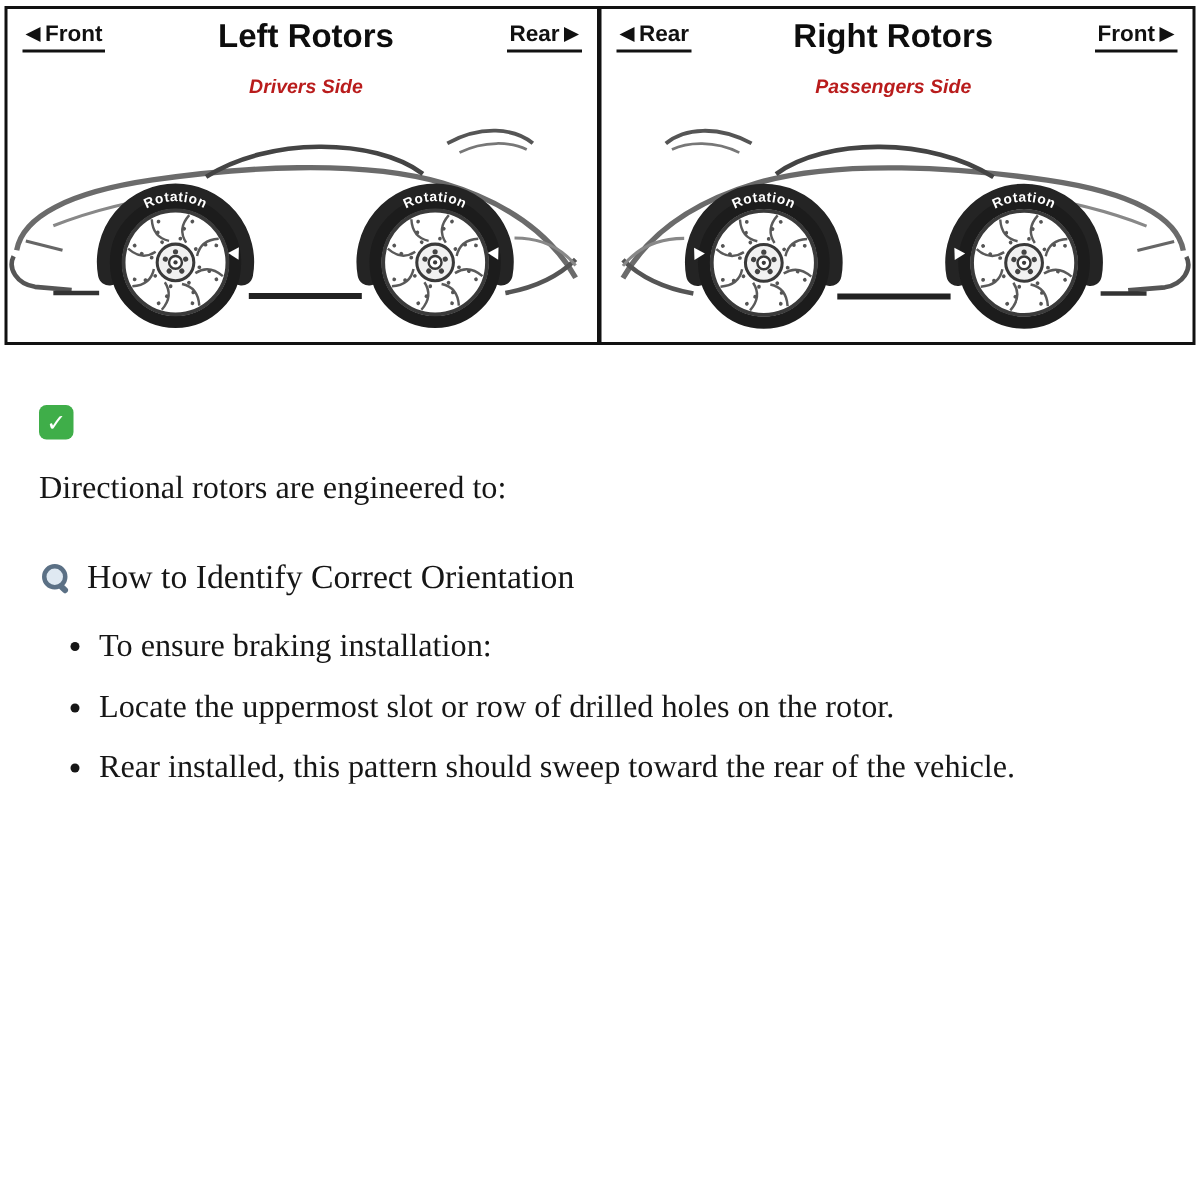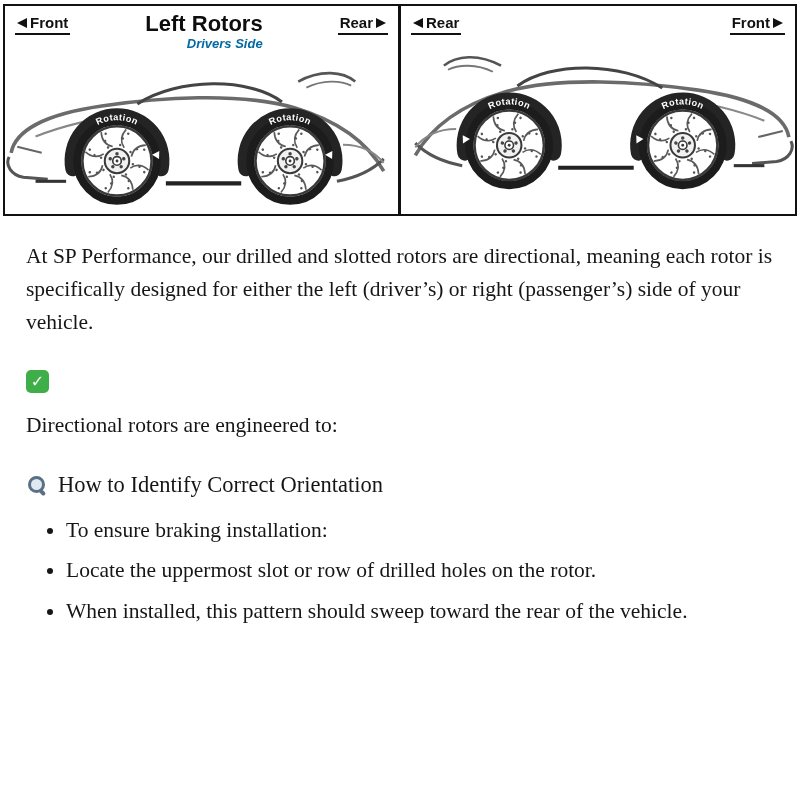--- a/index.html
+++ b/index.html
@@ -21,28 +21,28 @@
     padding:6px 10px 0 10px;
   }
   .dir-label{
     display:inline-flex;align-items:center;gap:3px;
     font-family:"Liberation Sans","DejaVu Sans",sans-serif;
     font-weight:bold;font-size:15px;color:#111;
     border-bottom:2.5px solid #111;padding:0 2px 2px 2px;margin-top:2px;
   }
   .tri-left{width:0;height:0;border-top:5px solid transparent;border-bottom:5px solid transparent;border-right:10px solid #111;}
   .tri-right{width:0;height:0;border-top:5px solid transparent;border-bottom:5px solid transparent;border-left:10px solid #111;}
-  .title-block{text-align:right;line-height:1.05;}
+  .title-block{text-align:center;line-height:1.05;}
   .panel-title{
     font-family:"Liberation Sans","DejaVu Sans",sans-serif;
     font-weight:bold;font-size:22px;color:#0d0d0d;
   }
   .panel-subtitle{
     font-family:"Liberation Sans","DejaVu Sans",sans-serif;
-    font-weight:bold;font-style:italic;font-size:13px;color:#0369a1;margin-top:2px;
+    font-weight:bold;font-style:italic;font-size:13px;color:#b91c1c;margin-top:16px;
   }
   .car-svg{display:block;width:100%;height:auto;}
   .rot-label{
     font-family:"Liberation Sans","DejaVu Sans",sans-serif;
     font-size:9px;font-weight:bold;fill:#ffffff;letter-spacing:.4px;
   }
   
   .article{padding:10px 26px 0 26px;}
   .article p{font-size:21.5px;line-height:1.55;margin:14px 0;}
   .sec-heading{
@@ -161,20 +161,24 @@
       </g>
     </svg>
   </div>
 
   <div class="panel">
     <div class="panel-head">
       <span class="dir-label">
         <span class="tri-left"></span>
         <span>Rear</span>
       </span>
+      <span class="title-block">
+        <div class="panel-title">Right Rotors</div>
+        <div class="panel-subtitle">Passengers Side</div>
+      </span>
       <span class="dir-label">
         <span>Front</span>
         <span class="tri-right"></span>
       </span>
     </div>
     <svg class="car-svg" viewBox="0 0 386 160">
       <use href="#car-body" transform="translate(386,0) scale(-1,1)"></use>
       <g>
         <use href="#wheel-dark" x="106" y="108"></use>
         <use href="#rotor-disc" x="106" y="108"></use>
@@ -188,33 +192,32 @@
         <path id="rp-rot-b" d="M 238.4,94.3 A 40,40 0 0 1 313.6,94.3" fill="none"></path>
         <text class="rot-label"><textPath href="#rp-rot-b" startOffset="50%" text-anchor="middle">Rotation</textPath></text>
         <polygon points="0,-4 -7,0 0,4" fill="#fff" transform="translate(234,100) rotate(-62)"></polygon>
       </g>
     </svg>
   </div>
 </div>
 
 <main class="article">
 
-  <p>At SP Performance, our drilled and slotted rotors are directional, meaning each rotor is specifically designed for either the left (driver’s) or right (passenger’s) side of your vehicle.</p>
 
   <div class="sec-heading">
     <span class="check-icon">✓</span>
   </div>
 
   <p>Directional rotors are engineered to:</p>
 
 
   <div class="sec-heading light">
     <span class="mag-icon"></span>
     <span>How to Identify Correct Orientation</span>
   </div>
 
   <ul class="bullets">
     <li>To ensure braking installation:</li>
     <li>Locate the uppermost slot or row of drilled holes on the rotor.</li>
-    <li>When installed, this pattern should sweep toward the rear of the vehicle.</li>
+    <li>Rear installed, this pattern should sweep toward the rear of the vehicle.</li>
   </ul>
 
 </main>
 
 </body></html>

